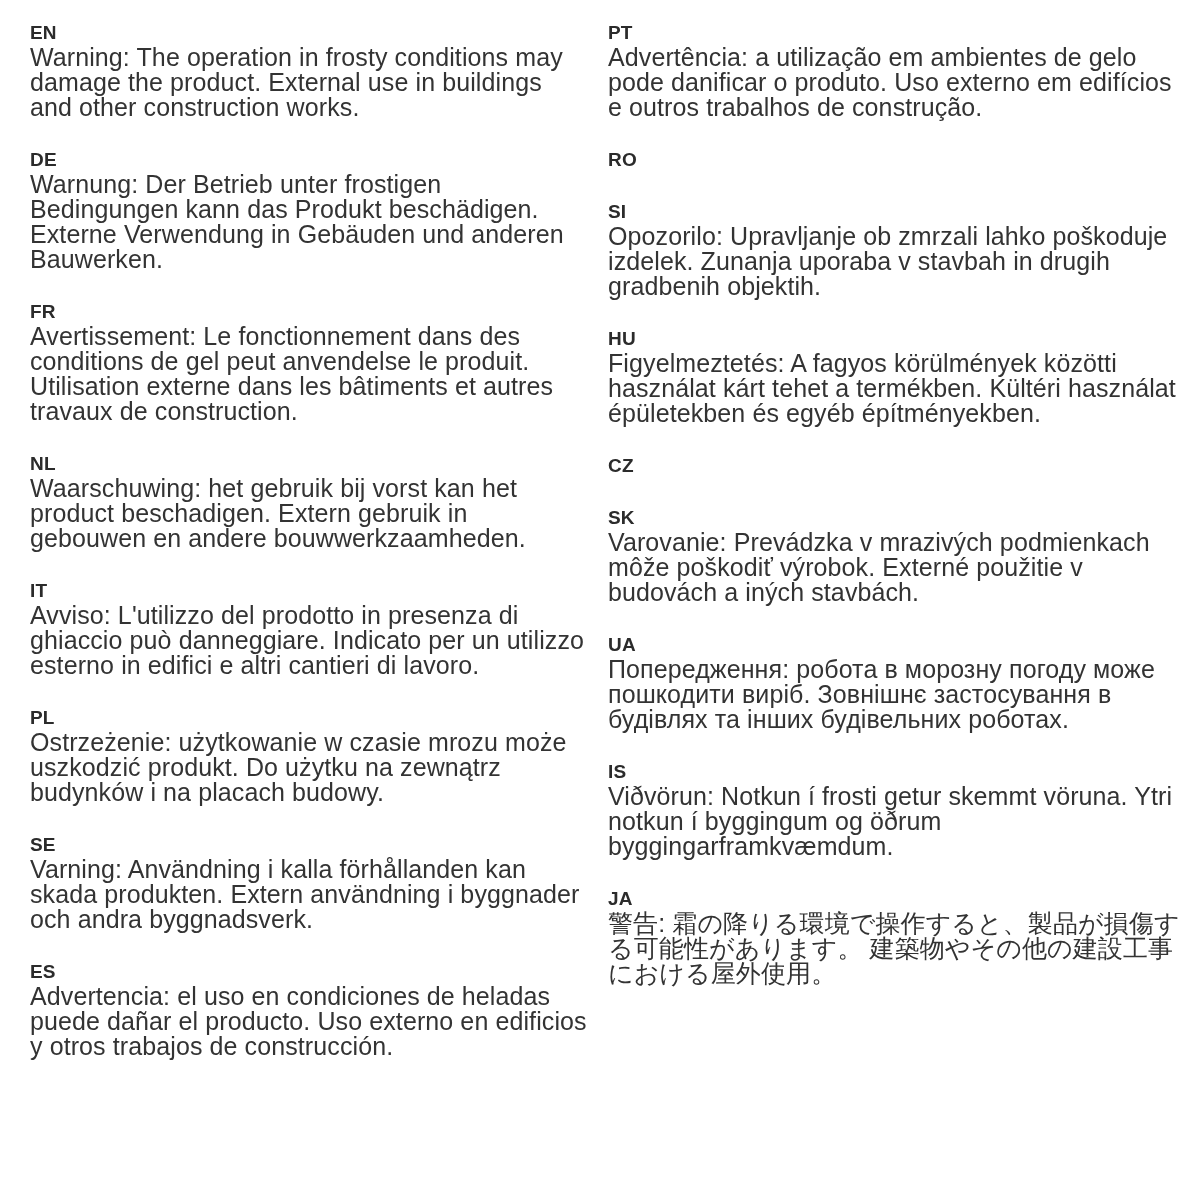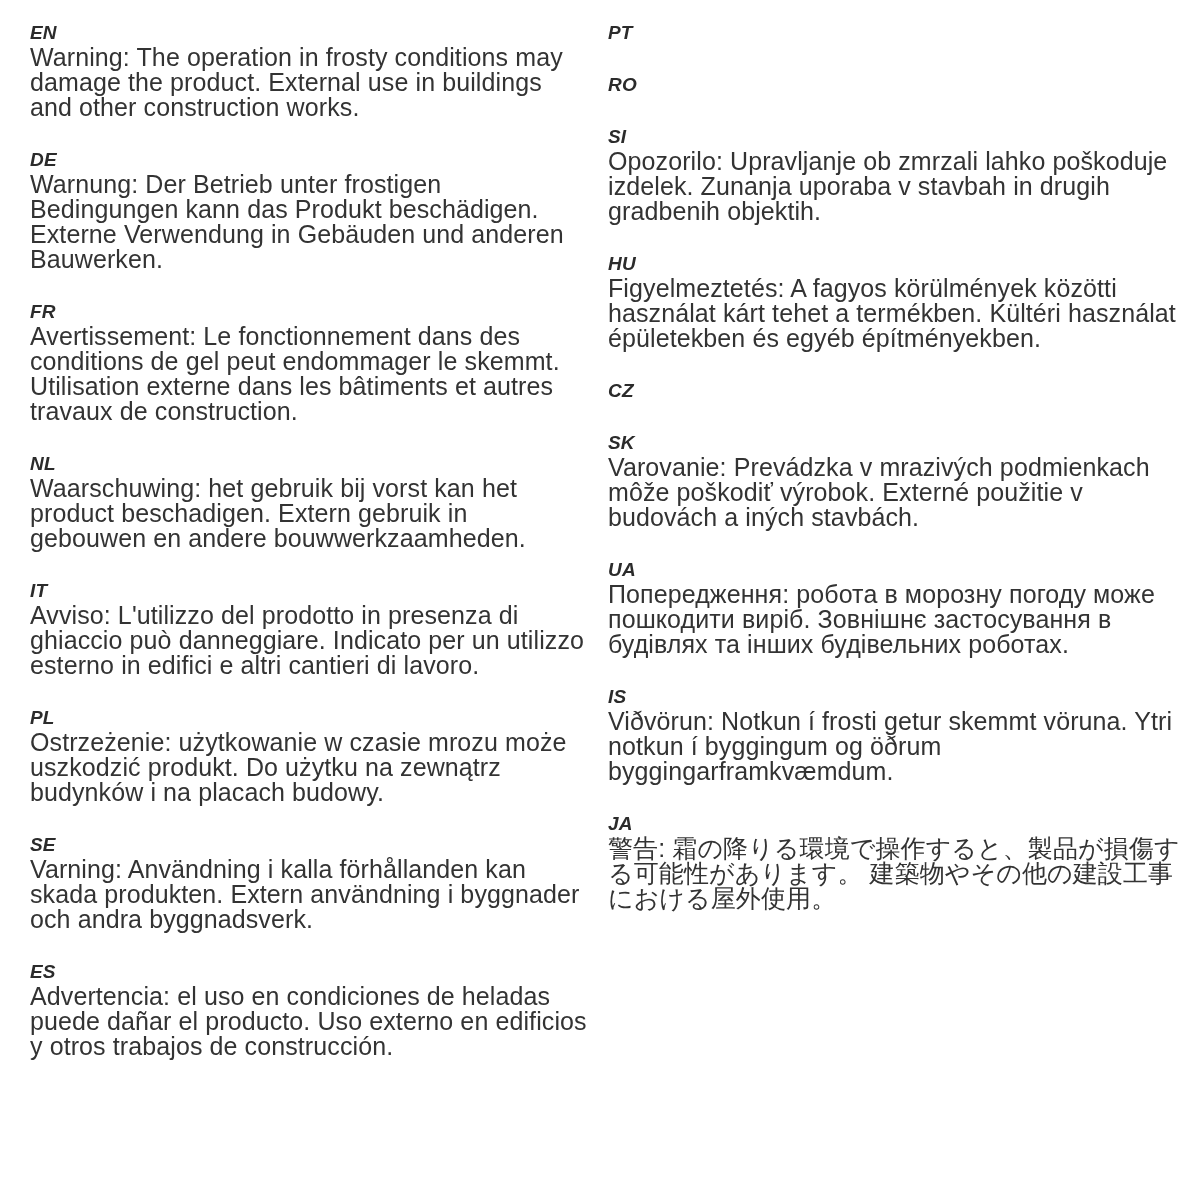--- a/index.html
+++ b/index.html
@@ -26,21 +26,20 @@
   .col-right { width: 572px; flex: 0 0 572px; }
   .section {
     margin-bottom: 27px;
   }
   .lang-code {
     font-weight: bold;
     font-size: 19px;
     line-height: 25px;
     color: #2b2b2b;
     letter-spacing: 0.2px;
-    font-style: italic;
   }
   .lang-text {
     font-size: 25px;
     line-height: 25px;
     color: #333333;
     letter-spacing: 0.1px;
   }
 </style>
 </head>
 <body>
@@ -51,21 +50,21 @@
     <div class="section">
       <div class="lang-code">EN</div>
       <div class="lang-text">Warning: The operation in frosty conditions may damage the product. External use in buildings and other construction works.</div>
     </div>
     <div class="section">
       <div class="lang-code">DE</div>
       <div class="lang-text">Warnung: Der Betrieb unter frostigen Bedingungen kann das Produkt beschädigen. Externe Verwendung in Gebäuden und anderen Bauwerken.</div>
     </div>
     <div class="section">
       <div class="lang-code">FR</div>
-      <div class="lang-text">Avertissement: Le fonctionnement dans des conditions de gel peut endommager le skemmt. Utilisation externe dans les bâtiments et autres travaux de construction.</div>
+      <div class="lang-text">Avertissement: Le fonctionnement dans des conditions de gel peut anvendelse le produit. Utilisation externe dans les bâtiments et autres travaux de construction.</div>
     </div>
     <div class="section">
       <div class="lang-code">NL</div>
       <div class="lang-text">Waarschuwing: het gebruik bij vorst kan het product beschadigen. Extern gebruik in gebouwen en andere bouwwerkzaamheden.</div>
     </div>
     <div class="section">
       <div class="lang-code">IT</div>
       <div class="lang-text">Avviso: L'utilizzo del prodotto in presenza di ghiaccio può danneggiare. Indicato per un utilizzo esterno in edifici e altri cantieri di lavoro.</div>
     </div>
     <div class="section">
@@ -78,20 +77,21 @@
     </div>
     <div class="section">
       <div class="lang-code">ES</div>
       <div class="lang-text">Advertencia: el uso en condiciones de heladas puede dañar el producto. Uso externo en edificios y otros trabajos de construcción.</div>
     </div>
   </div>
 
   <div class="col col-right">
     <div class="section">
       <div class="lang-code">PT</div>
+      <div class="lang-text">Advertência: a utilização em ambientes de gelo pode danificar o produto. Uso externo em edifícios e outros trabalhos de construção.</div>
     </div>
     <div class="section">
       <div class="lang-code">RO</div>
     </div>
     <div class="section">
       <div class="lang-code">SI</div>
       <div class="lang-text">Opozorilo: Upravljanje ob zmrzali lahko poškoduje izdelek. Zunanja uporaba v stavbah in drugih gradbenih objektih.</div>
     </div>
     <div class="section">
       <div class="lang-code">HU</div>

